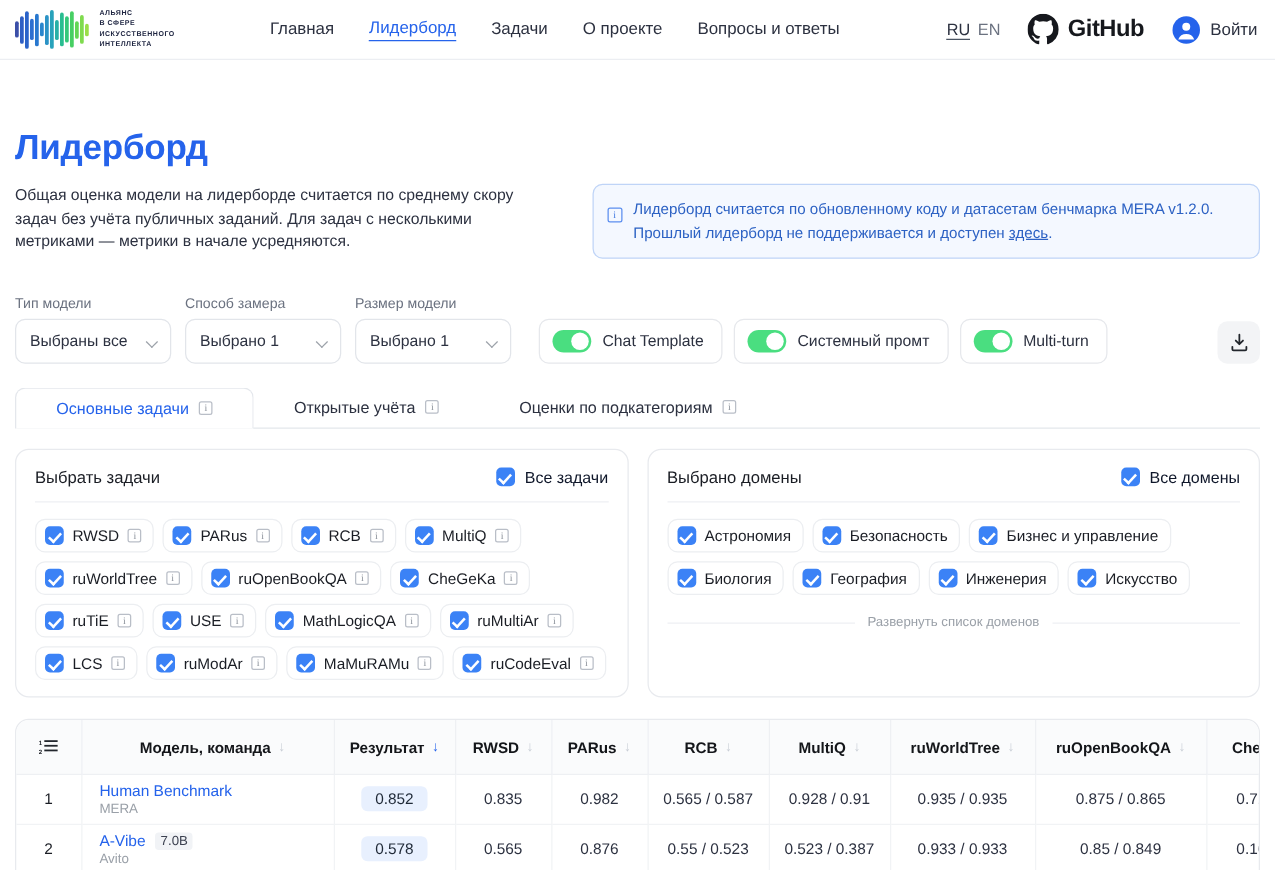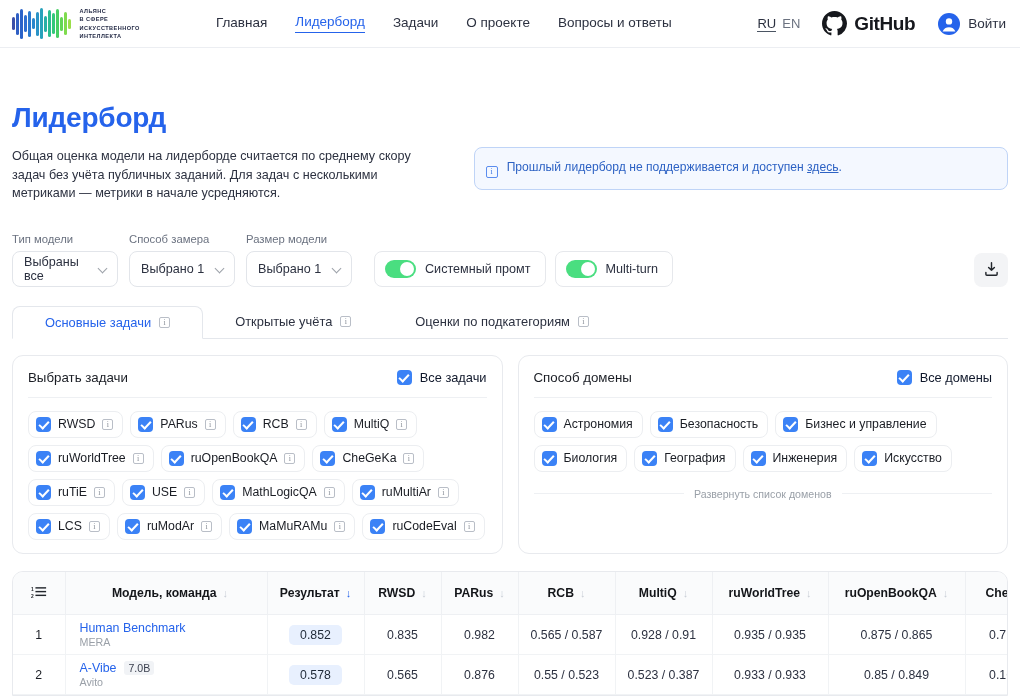--- a/index.html
+++ b/index.html
@@ -74,21 +74,21 @@
     font-family: "Liberation Serif", serif;
   }
   .notice-text { font-size: 12.1px; line-height: 1.55; color: #2d62c4; }
   .notice-text a { color: #2d62c4; text-decoration: underline; cursor: pointer; }
 
   
   .filters { display: flex; align-items: flex-end; margin-top: 30px; }
   .fgroup { margin-right: 11px; }
   .flabel { font-size: 11.3px; color: #6b7280; margin-bottom: 6px; }
   .fselect {
-    height: 36px; width: 106px;
+    height: 36px; width: 125px;
     border: 1px solid #e2e5ea; border-radius: 8px; background: #fff;
     display: flex; align-items: center; padding: 0 9px 0 11px;
     font-size: 12.6px; color: #2c3140; cursor: pointer;
   }
   .fselect .cv { flex: 1; }
   .chev { width: 9px; height: 9px; position: relative; opacity: .55; }
   .chev::before {
     content: ""; position: absolute; left: 0; top: 1px;
     width: 6px; height: 6px;
     border-right: 1.4px solid #4b5563; border-bottom: 1.4px solid #4b5563;
@@ -269,20 +269,21 @@
 
 <div class="page">
 
   <h1 class="title">Лидерборд</h1>
 
   <div class="intro-row">
     <div class="intro-text">Общая оценка модели на лидерборде считается по среднему скору задач без учёта публичных заданий. Для задач с несколькими метриками — метрики в начале усредняются.</div>
     <div class="notice">
       <div class="notice-ico">i</div>
       <div class="notice-text">
+        <div>Лидерборд считается по обновленному коду и датасетам бенчмарка MERA v1.2.0.</div>
         <div><span>Прошлый лидерборд не поддерживается и доступен </span><a>здесь</a><span>.</span></div>
       </div>
     </div>
   </div>
 
   <div class="filters">
     <div class="fgroup">
       <div class="flabel">Тип модели</div>
       <div class="fselect">
         <span class="cv">Выбраны все</span>
@@ -297,20 +298,24 @@
       </div>
     </div>
     <div class="fgroup" style="margin-right:22px">
       <div class="flabel">Размер модели</div>
       <div class="fselect">
         <span class="cv">Выбрано 1</span>
         <span class="chev"></span>
       </div>
     </div>
 
+    <div class="toggle-pill">
+      <span class="switch"></span>
+      <span>Chat Template</span>
+    </div>
     <div class="toggle-pill">
       <span class="switch"></span>
       <span>Системный промт</span>
     </div>
     <div class="toggle-pill">
       <span class="switch"></span>
       <span>Multi-turn</span>
     </div>
 
     <div class="dl-btn">
@@ -420,21 +425,21 @@
         <div class="chip">
             <span class="cb"></span>
             <span class="chip-label">ruCodeEval</span>
             <span class="i-box">i</span>
           </div>
       </div>
     </div>
 
     <div class="panel">
       <div class="panel-head">
-        <div class="panel-title">Способ домены</div>
+        <div class="panel-title">Выбрано домены</div>
         <div class="all-opt">
           <span class="cb"></span>
           <span>Все домены</span>
         </div>
       </div>
       <div class="chips">
         <div class="chip">
             <span class="cb"></span>
             <span class="chip-label">Астрономия</span>
           </div>

